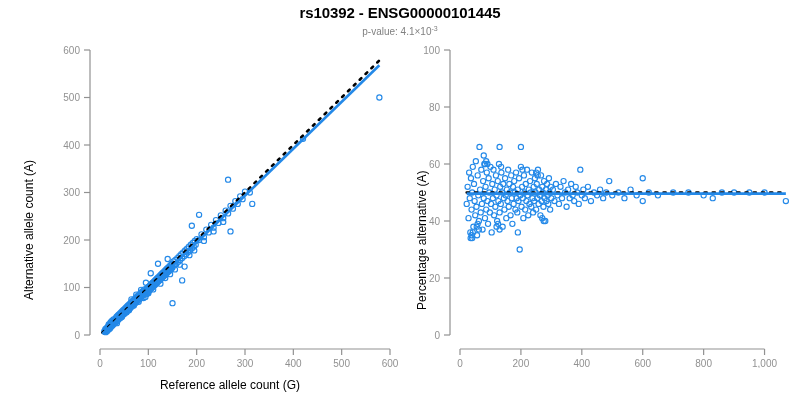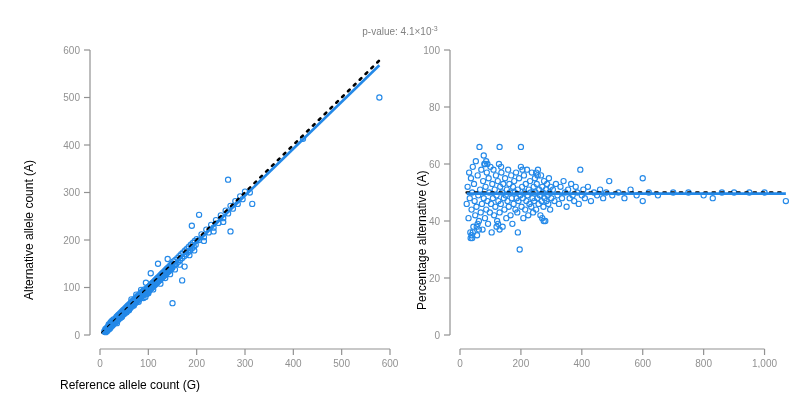--- a/index.html
+++ b/index.html
@@ -42,20 +42,21 @@
   }
   .fig-subtitle sup {
     font-size: 7px;
     vertical-align: super;
   }
   .panel {
     position: absolute;
   }
   .axis-title-x {
     position: absolute;
+    text-align: center;
     font-size: 12px;
     color: #000000;
   }
   .axis-title-y {
     position: absolute;
     font-size: 12px;
     color: #000000;
     transform-origin: 0 0;
     transform: rotate(-90deg);
     white-space: nowrap;
@@ -65,20 +66,21 @@
     font-family: "Liberation Sans", sans-serif;
     font-size: 10px;
     fill: #919191;
   }
 </style>
 </head>
 <body>
 
 <div id="figure">
 
+  <div class="fig-title">rs10392 - ENSG00000101445</div>
 
   <div class="fig-subtitle">
     <span>p-value: 4.1×10</span><sup>-3</sup>
   </div>
 
   <div class="panel" style="left:0px; top:38px;">
     <svg id="svg-left" width="400" height="330">
         <line x1="90" y1="297" x2="90" y2="12" stroke="#919191" stroke-width="1.2"></line>
         <line x1="90" y1="297" x2="84" y2="297" stroke="#919191" stroke-width="1.2"></line>
         <text x="80" y="300.5" text-anchor="end" class="tick-label">0</text>

